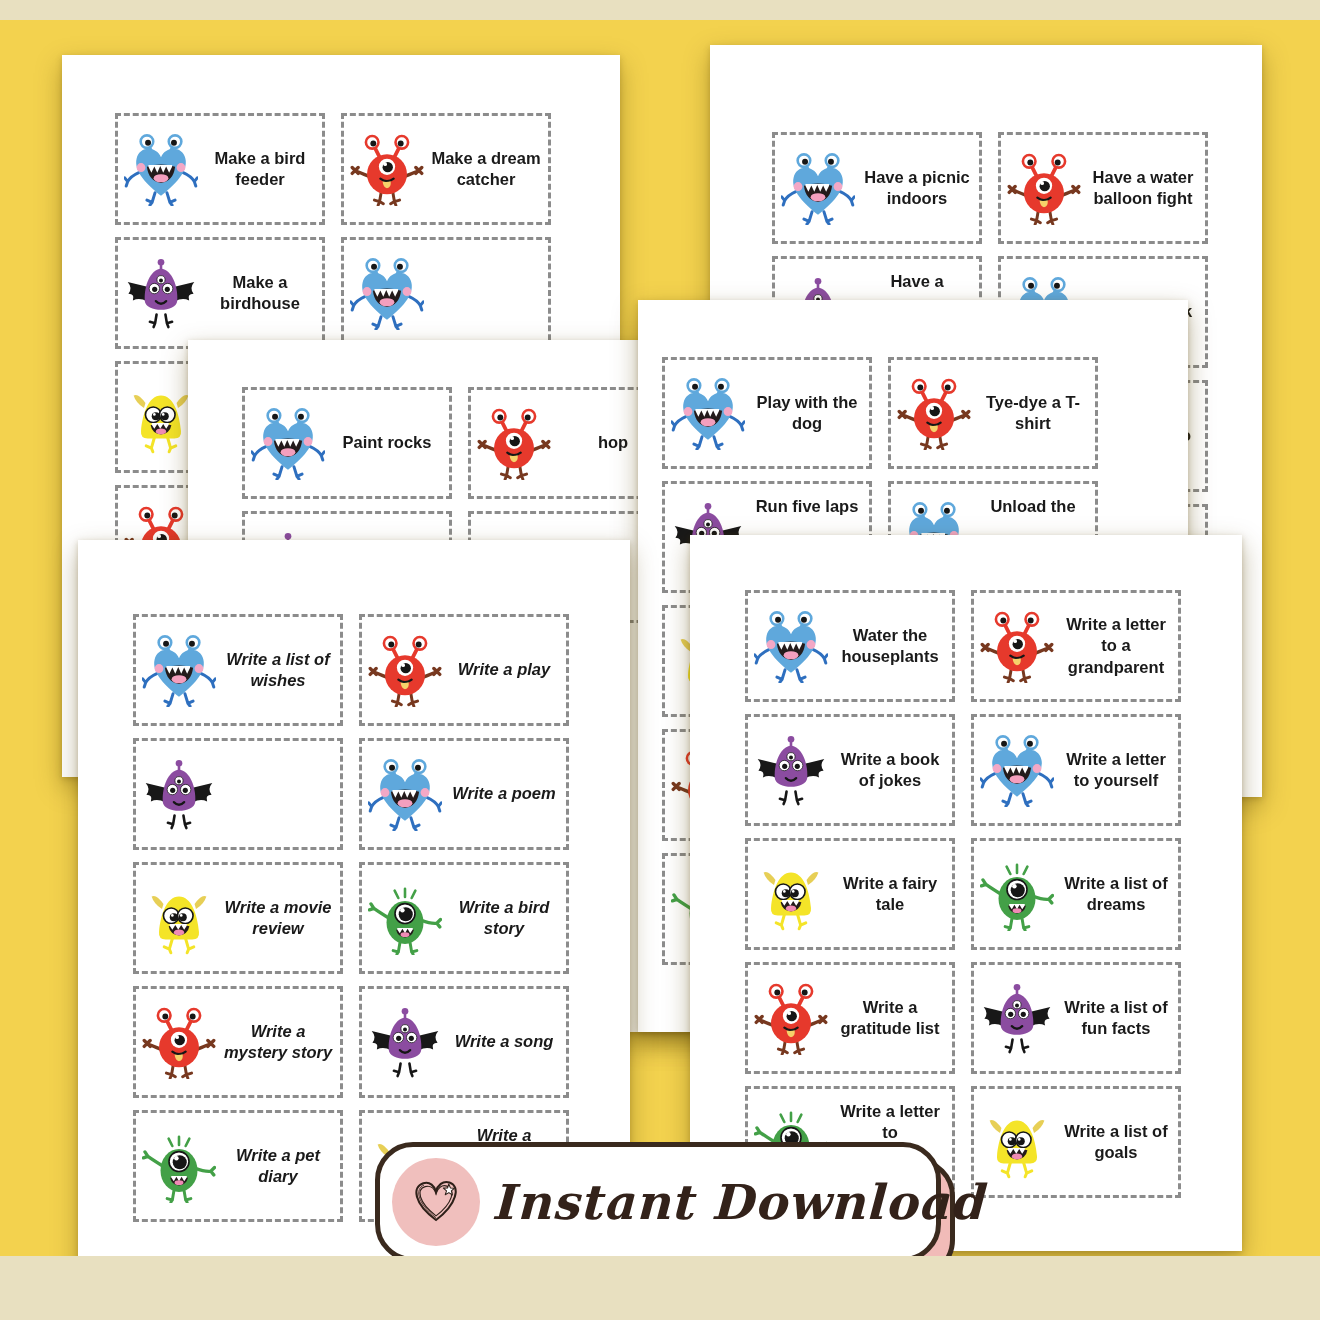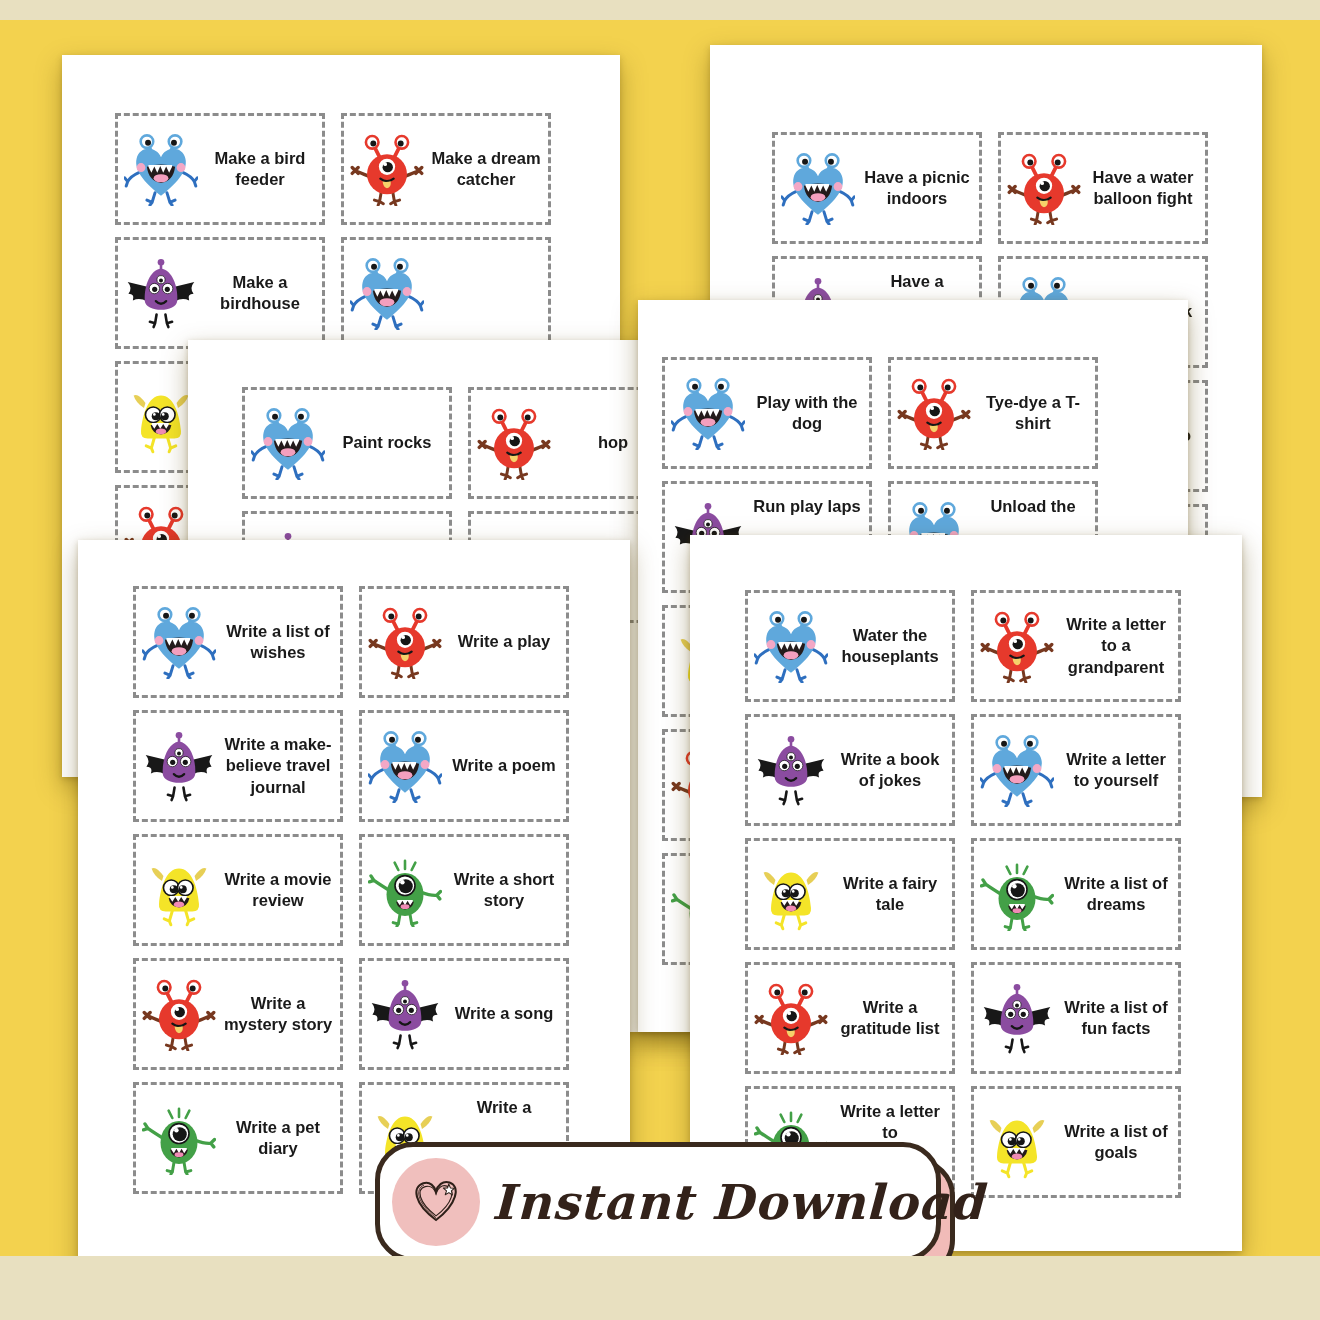--- a/index.html
+++ b/index.html
@@ -437,21 +437,21 @@
     <path d="M50,17 C35,19 27,41 28,60 C29,77 71,77 72,60 C73,41 65,19 50,17 Z" fill="#8B4CA0"></path>
     <circle cx="50" cy="32" r="5.5" fill="#fff" stroke="#161616" stroke-width="1"></circle>
                 <circle cx="50" cy="33" r="2.7" fill="#161616"></circle>
     <circle cx="41" cy="44" r="7" fill="#fff" stroke="#161616" stroke-width="1"></circle>
                 <circle cx="41.5" cy="45" r="3.5" fill="#161616"></circle>
     <circle cx="59" cy="44" r="7" fill="#fff" stroke="#161616" stroke-width="1"></circle>
                 <circle cx="58.5" cy="45" r="3.5" fill="#161616"></circle>
     <path d="M43,61 Q50,68 57,61" stroke="#161616" stroke-width="3" fill="none" stroke-linecap="round"></path>
               </svg>
             </div>
-            <div class="card-label">Run play laps</div>
+            <div class="card-label">Run five laps</div>
           </article>
           <article class="card t-up">
             <div class="monster">
               <svg viewBox="0 0 100 100">
     <path d="M39,32 L32,15 M61,32 L68,15" stroke="#5FA8DC" stroke-width="5" fill="none"></path>
     <circle cx="31" cy="13" r="8.5" fill="#fff" stroke="#5FA8DC" stroke-width="3.5"></circle>
     <circle cx="69" cy="13" r="8.5" fill="#fff" stroke="#5FA8DC" stroke-width="3.5"></circle>
     <circle cx="32.5" cy="14.5" r="4" fill="#161616"></circle>
                 <circle cx="67.5" cy="14.5" r="4" fill="#161616"></circle>
     <path d="M20,55 Q9,60 5,67 M5,67 L1,62 M5,67 L3,73" stroke="#2E6FBF" stroke-width="4" fill="none" stroke-linecap="round"></path>
@@ -538,21 +538,21 @@
             </div>
             <div class="card-label"></div>
           </article>
           <article class="card">
             <div class="monster"></div>
             <div class="card-label"></div>
           </article>
         </div>
       </section>
       <section class="page" style="left: 78px; top: 520px; width: 552px; height: 736px; z-index: 4; overflow: hidden;">
-        <div class="cards" style="left: 55px; top: 46px;">
+        <div class="cards" style="left: 55px; top: 74px; font-style: italic;">
           <article class="card">
             <div class="monster">
               <svg viewBox="0 0 100 100">
     <path d="M39,32 L32,15 M61,32 L68,15" stroke="#5FA8DC" stroke-width="5" fill="none"></path>
     <circle cx="31" cy="13" r="8.5" fill="#fff" stroke="#5FA8DC" stroke-width="3.5"></circle>
     <circle cx="69" cy="13" r="8.5" fill="#fff" stroke="#5FA8DC" stroke-width="3.5"></circle>
     <circle cx="32.5" cy="14.5" r="4" fill="#161616"></circle>
                 <circle cx="67.5" cy="14.5" r="4" fill="#161616"></circle>
     <path d="M20,55 Q9,60 5,67 M5,67 L1,62 M5,67 L3,73" stroke="#2E6FBF" stroke-width="4" fill="none" stroke-linecap="round"></path>
     <path d="M80,55 Q91,60 95,67 M95,67 L99,62 M95,67 L97,73" stroke="#2E6FBF" stroke-width="4" fill="none" stroke-linecap="round"></path>
@@ -602,21 +602,20 @@
     <path d="M50,17 C35,19 27,41 28,60 C29,77 71,77 72,60 C73,41 65,19 50,17 Z" fill="#8B4CA0"></path>
     <circle cx="50" cy="32" r="5.5" fill="#fff" stroke="#161616" stroke-width="1"></circle>
                 <circle cx="50" cy="33" r="2.7" fill="#161616"></circle>
     <circle cx="41" cy="44" r="7" fill="#fff" stroke="#161616" stroke-width="1"></circle>
                 <circle cx="41.5" cy="45" r="3.5" fill="#161616"></circle>
     <circle cx="59" cy="44" r="7" fill="#fff" stroke="#161616" stroke-width="1"></circle>
                 <circle cx="58.5" cy="45" r="3.5" fill="#161616"></circle>
     <path d="M43,61 Q50,68 57,61" stroke="#161616" stroke-width="3" fill="none" stroke-linecap="round"></path>
               </svg>
             </div>
-            <div class="card-label">Write a make-believe travel journal</div>
           </article>
           <article class="card">
             <div class="monster">
               <svg viewBox="0 0 100 100">
     <path d="M39,32 L32,15 M61,32 L68,15" stroke="#5FA8DC" stroke-width="5" fill="none"></path>
     <circle cx="31" cy="13" r="8.5" fill="#fff" stroke="#5FA8DC" stroke-width="3.5"></circle>
     <circle cx="69" cy="13" r="8.5" fill="#fff" stroke="#5FA8DC" stroke-width="3.5"></circle>
     <circle cx="32.5" cy="14.5" r="4" fill="#161616"></circle>
                 <circle cx="67.5" cy="14.5" r="4" fill="#161616"></circle>
     <path d="M20,55 Q9,60 5,67 M5,67 L1,62 M5,67 L3,73" stroke="#2E6FBF" stroke-width="4" fill="none" stroke-linecap="round"></path>
@@ -664,21 +663,21 @@
     <path d="M57,84 L59,96 M59,96 L66,94 M59,96 L61,99" stroke="#43A047" stroke-width="4" fill="none" stroke-linecap="round"></path>
     <ellipse cx="50" cy="56" rx="25" ry="29" fill="#43A047"></ellipse>
     <circle cx="50" cy="44" r="13.5" fill="#fff" stroke="#161616" stroke-width="2.2"></circle>
     <circle cx="51" cy="45" r="9.5" fill="#161616"></circle>
                 <circle cx="46.5" cy="39.5" r="3" fill="#fff"></circle>
     <path d="M38,66 Q50,62 62,66 Q60,75.5 50,76.5 Q40,75.5 38,66 Z" fill="#241B1B"></path>
     <polygon points="39.5,65.5 43,70.5 46.5,64.5 50,70.5 53.5,64.5 57,70.5 60.5,65.5 60.5,63.5 39.5,63.5" fill="#ffffff"></polygon>
     <ellipse cx="50" cy="72.5" rx="6" ry="3.2" fill="#F08BB5"></ellipse>
               </svg>
             </div>
-            <div class="card-label">Write a short story</div>
+            <div class="card-label">Write a bird story</div>
           </article>
           <article class="card">
             <div class="monster">
               <svg viewBox="0 0 100 100">
     <path d="M40,34 L31,16 M60,34 L69,16" stroke="#E6392C" stroke-width="5" fill="none"></path>
     <circle cx="30" cy="14" r="8.5" fill="#fff" stroke="#E6392C" stroke-width="3.5"></circle>
     <circle cx="70" cy="14" r="8.5" fill="#fff" stroke="#E6392C" stroke-width="3.5"></circle>
     <circle cx="31.5" cy="15.5" r="4" fill="#161616"></circle>
                 <circle cx="68.5" cy="15.5" r="4" fill="#161616"></circle>
     <path d="M26,60 Q13,55 7,52 M3,48 L11,56 M11,48 L3,56" stroke="#77381F" stroke-width="4.5" fill="none" stroke-linecap="round"></path>

